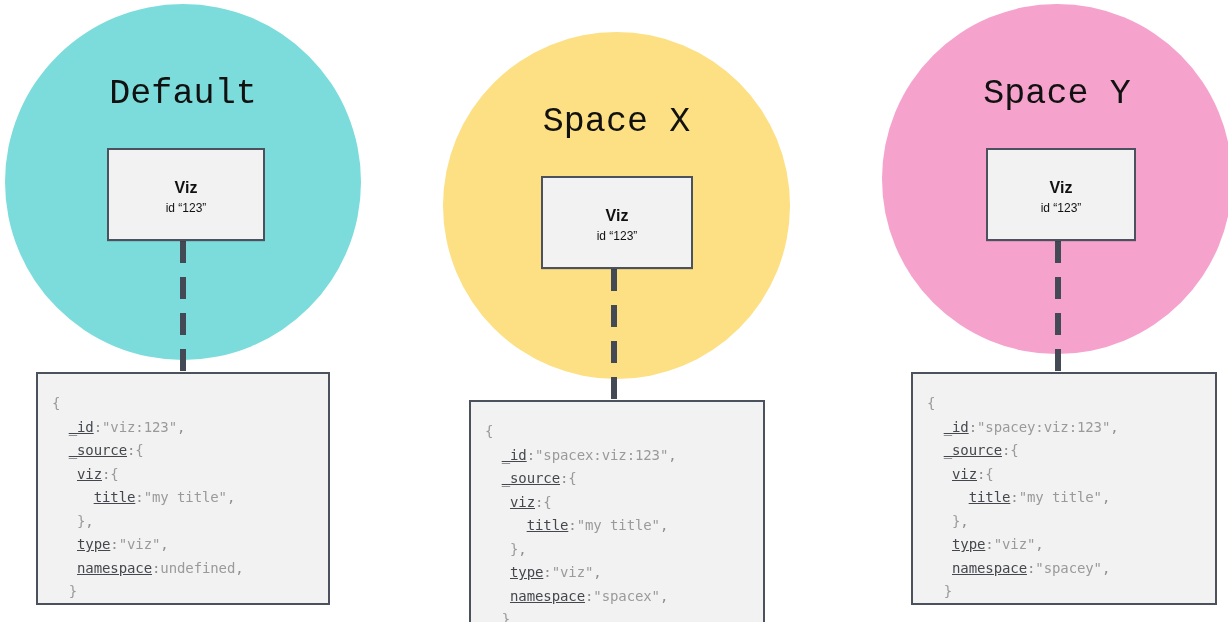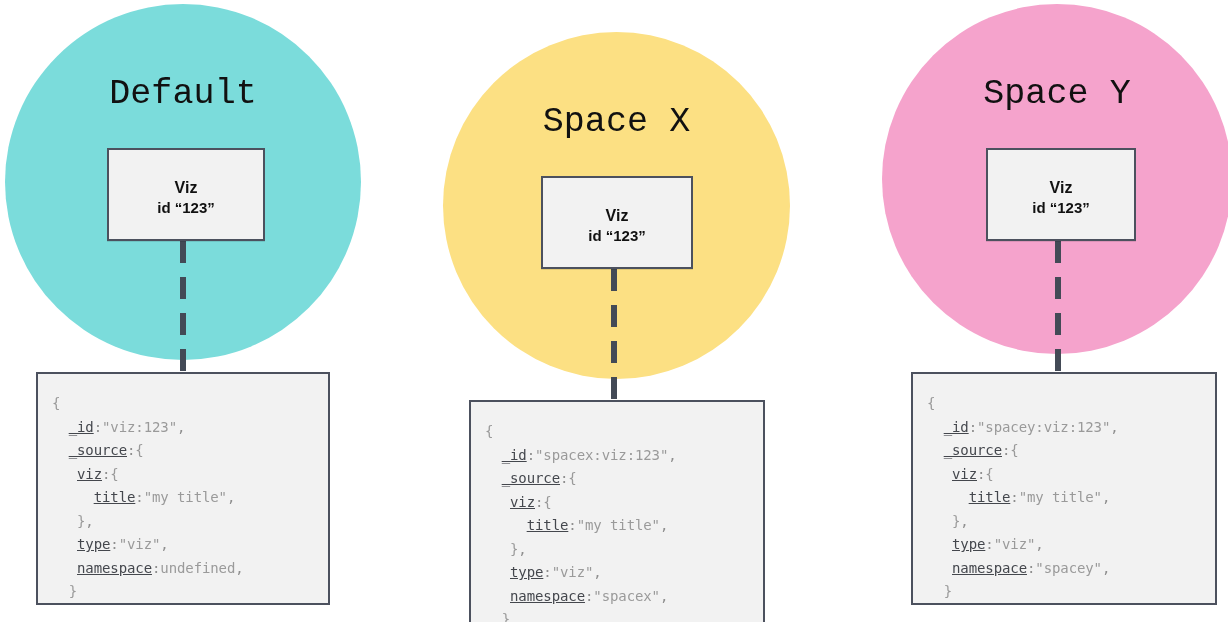--- a/index.html
+++ b/index.html
@@ -59,22 +59,22 @@
   .viz-box .viz-title {
     font-family: "Liberation Sans", sans-serif;
     font-size: 16px;
     font-weight: bold;
     color: #111111;
     line-height: 20px;
     margin-top: 6px;
   }
   .viz-box .viz-sub {
     font-family: "Liberation Sans", sans-serif;
-    font-size: 15px;
-    font-weight: bold;
+    font-size: 12px;
+    font-weight: normal;
     color: #111111;
     line-height: 20px;
   }
 
   .code-panel {
     position: absolute;
     background: #f2f2f2;
     border: 2px solid #4c515e;
     padding: 18px 14px 14px 14px;
     overflow: hidden;

